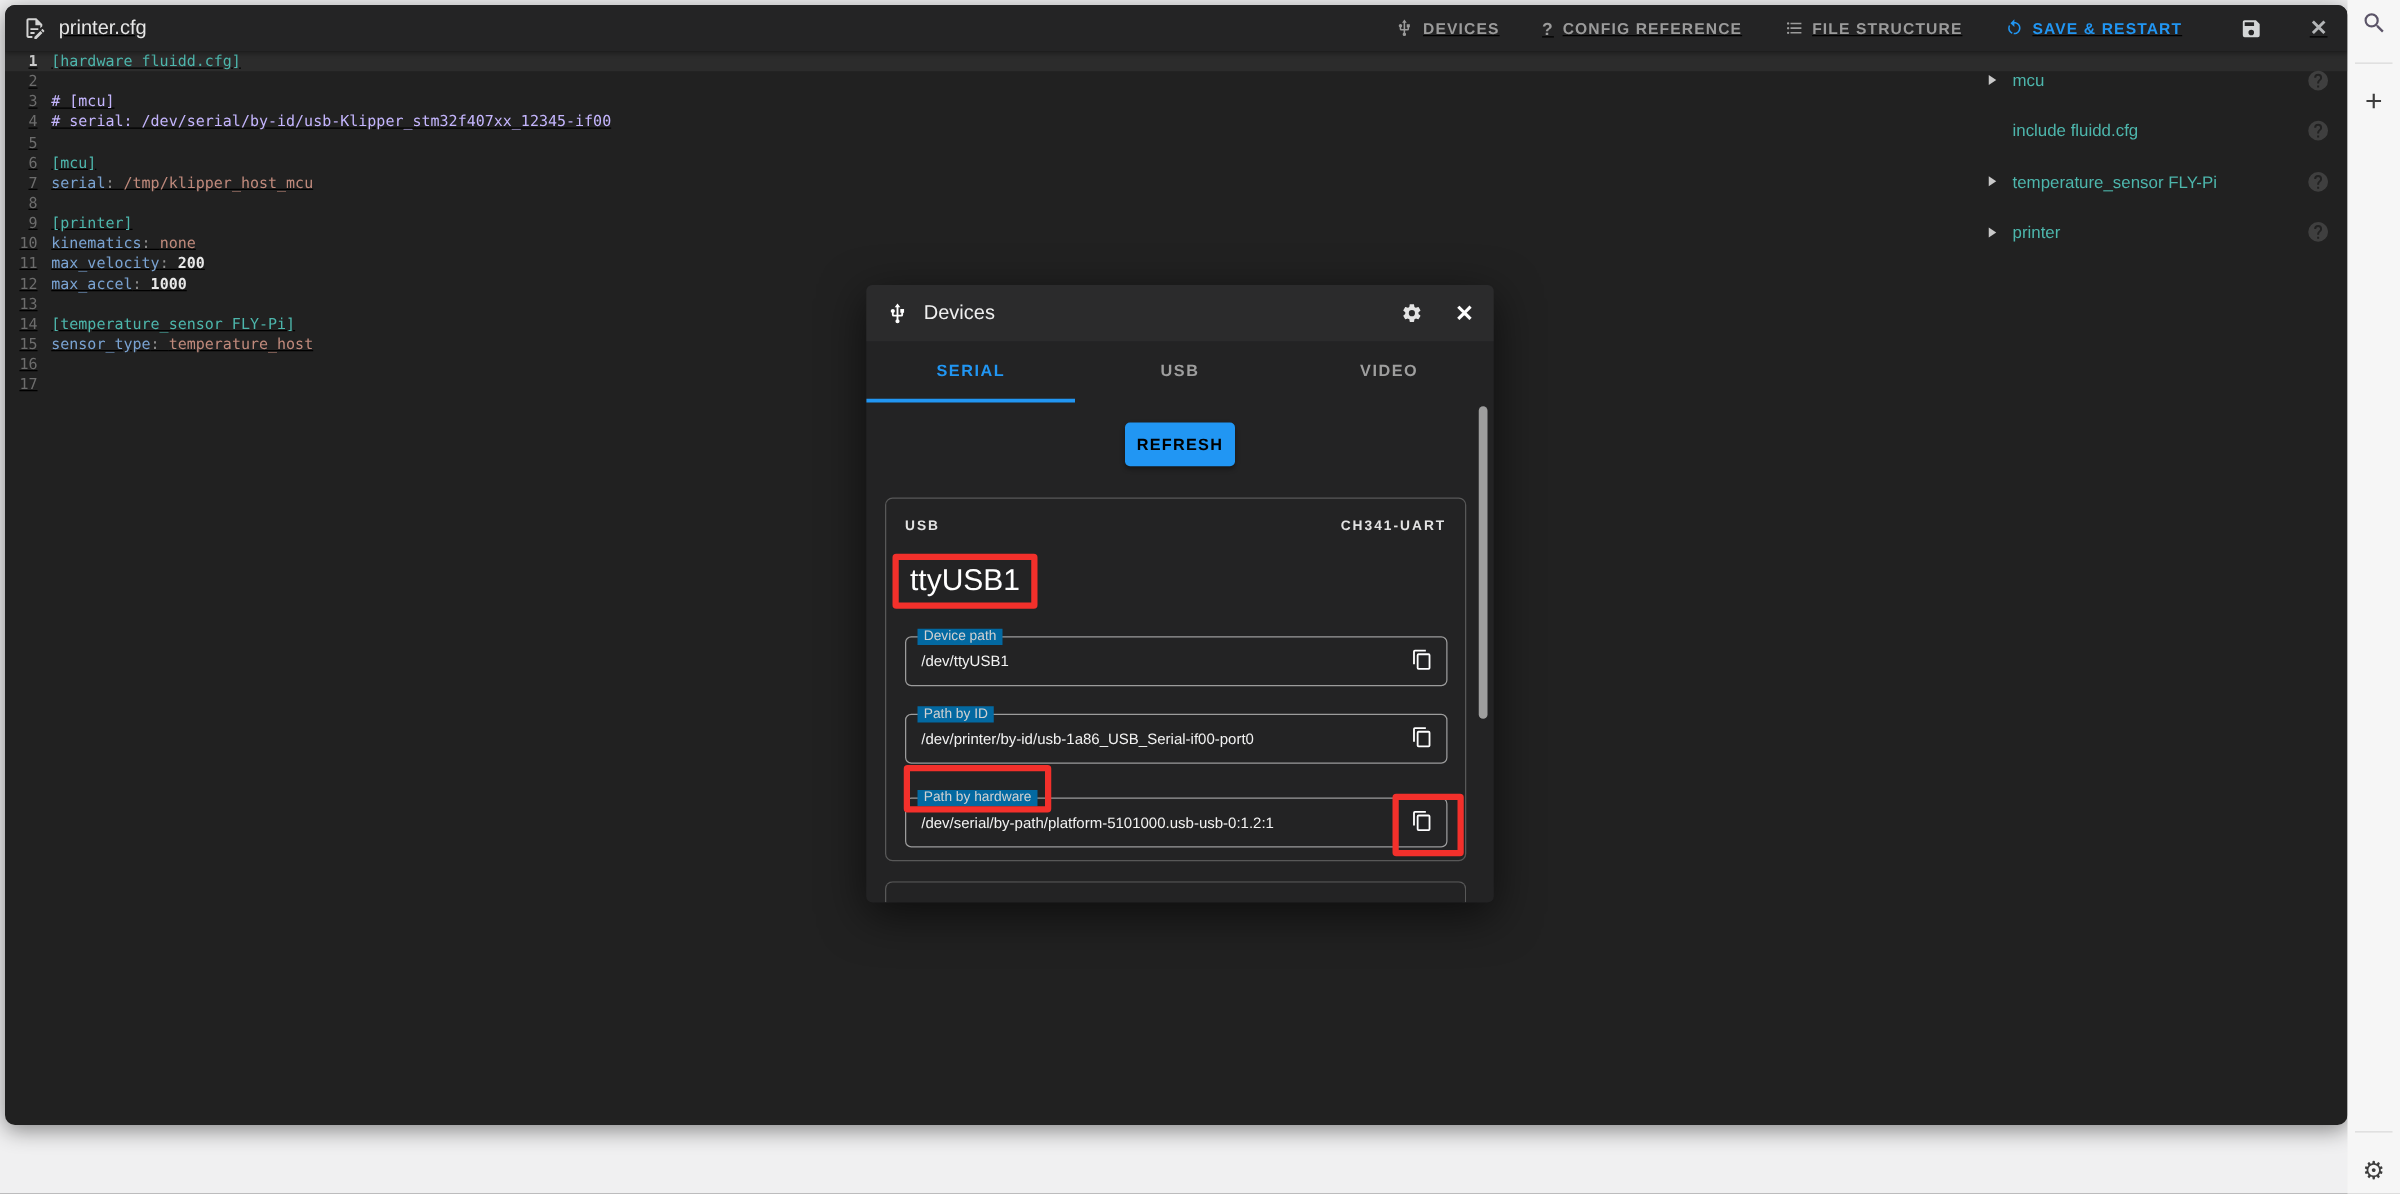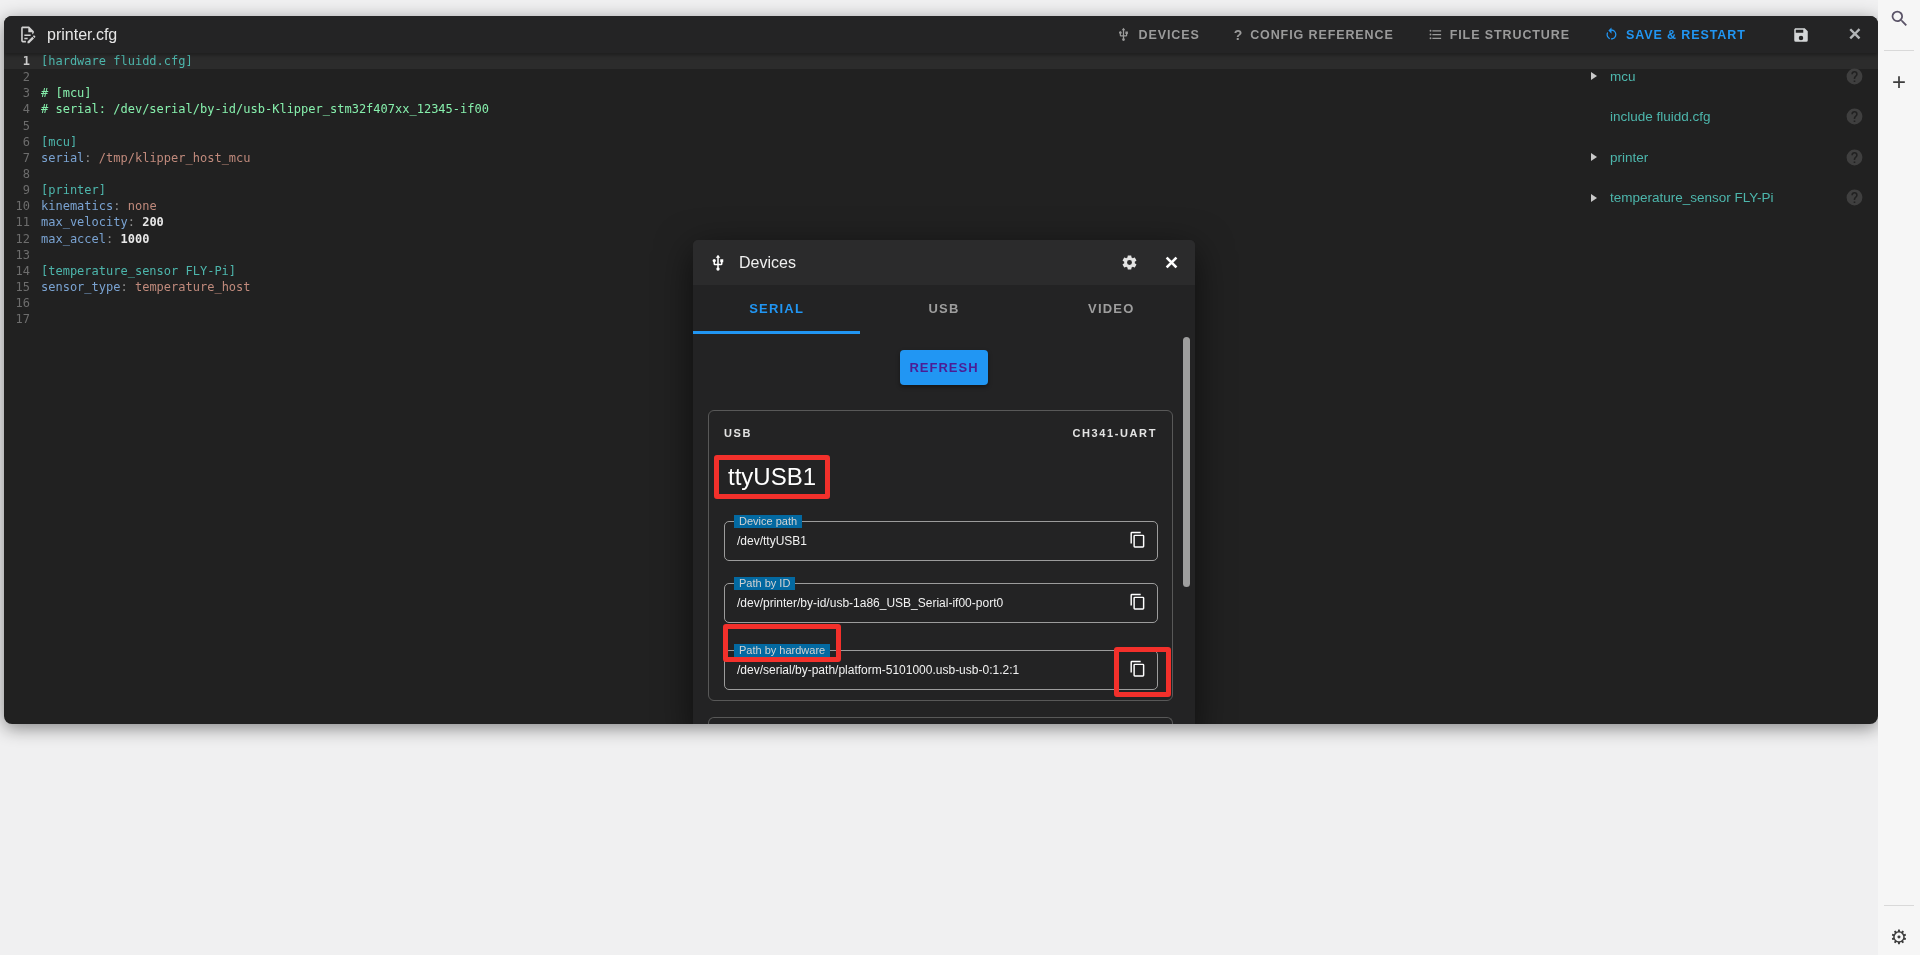--- a/index.html
+++ b/index.html
@@ -18,23 +18,23 @@
     position:absolute; top:0; right:0; width:42px; height:955px;
     background:#f6f6f6; z-index:5;
   }
   .rail .rail-btn { position:absolute; left:0; width:42px; display:flex; justify-content:center; cursor:pointer; }
   .rail .divider { position:absolute; left:6px; width:30px; height:1px; background:#d9d9d9; }
   .rail .plus { font-size:24px; font-weight:300; color:#3d3d3d; line-height:1; }
   .rail .gear-glyph { font-size:20px; color:#3d3d3d; line-height:1; }
 
   
   .overlay {
-    position:absolute; left:4px; top:16px; width:1874px; height:708px;
+    position:absolute; left:4px; top:4px; width:1874px; height:896px;
     background:#212121; border-radius:8px; overflow:hidden;
-    box-shadow:0 4px 18px rgba(0,0,0,.45); z-index:2;
+    box-shadow:0 4px 18px rgba(0,0,0,.45); z-index:2;text-decoration:underline;
   }
 
   
   .topbar {
     position:relative; height:37px; background:#242425;
     display:flex; align-items:center; padding:0 16px 0 14px;
     box-shadow:0 2px 4px rgba(0,0,0,.35); z-index:4;
   }
   .file-title { display:flex; align-items:center; gap:10px; }
   .file-title .t { font-size:16px; color:#e6e6e6; }
@@ -50,21 +50,21 @@
   .icon-btn.close { margin-left:38px; color:#b3b5b7; font-size:17px; font-weight:bold; line-height:1; }
 
   
   .editor { position:relative; font-family:"DejaVu Sans Mono", monospace; font-size:12px; }
   .code-line { display:flex; height:16.15px; line-height:16.15px; white-space:pre; cursor:text; }
   .code-line.active { background:#2c2c2c; }
   .gutter { width:26px; text-align:right; color:#6d6d6d; flex:0 0 26px; }
   .code-line.active .gutter { color:#cccccc; font-weight:bold; }
   .code-text { margin-left:11px; }
   .tok-section { color:var(--teal); }
-  .tok-comment { color:#86efac; }
+  .tok-comment { color:#c4b5fd; }
   .tok-key { color:#7aa3d2; }
   .tok-punct { color:#8f8f8f; }
   .tok-value { color:#c08a7c; }
   .tok-number { color:#e8e8e8; font-weight:bold; }
 
   
   .structure { position:absolute; top:40px; right:14px; width:278px; z-index:3; }
   .structure-row { height:40.5px; display:flex; align-items:center; cursor:pointer; position:relative; }
   .structure-row .arrow {
     width:0; height:0; border-left:6px solid #c9c9c9;
@@ -88,21 +88,21 @@
   .modal-header .m-close { color:#ffffff; font-size:18px; font-weight:bold; cursor:pointer; line-height:1; }
   .tabs { display:flex; height:49px; }
   .tab {
     flex:1; display:flex; align-items:center; justify-content:center; cursor:pointer;
     font-size:13px; font-weight:bold; letter-spacing:1.2px; color:#9e9e9e;
     border-bottom:3px solid transparent;
   }
   .tab.active { color:var(--accent); border-bottom-color:var(--accent); }
   .refresh-row { display:flex; justify-content:center; margin-top:16px; }
   .refresh-btn {
-    background:var(--accent); color:#4c1d95; font-size:13px; font-weight:bold; letter-spacing:1px;
+    background:var(--accent); color:#000000; font-size:13px; font-weight:bold; letter-spacing:1px;
     padding:10px 9px; border:none; border-radius:4px; cursor:pointer;
     box-shadow:0 2px 4px rgba(0,0,0,.4);
   }
   .device-card {
     position:absolute; left:15px; top:170px; width:465px; height:291px;
     border:1px solid #585858; border-radius:6px;
   }
   .bus-row {
     position:absolute; left:15px; right:15px; top:16px;
     display:flex; justify-content:space-between;
@@ -246,30 +246,30 @@
       <div class="structure-row">
         <span class="lbl">include fluidd.cfg</span>
         <span class="help">
           <svg width="19" height="19" viewBox="0 0 24 24">
             <path fill="#3f3f3f" d="M15.07,11.25L14.17,12.17C13.45,12.89 13,13.5 13,15H11V14.5C11,13.39 11.45,12.39 12.17,11.67L13.41,10.41C13.78,10.05 14,9.55 14,9C14,7.89 13.1,7 12,7A2,2 0 0,0 10,9H8A4,4 0 0,1 12,5A4,4 0 0,1 16,9C16,9.88 15.64,10.67 15.07,11.25M13,19H11V17H13M12,2A10,10 0 0,0 2,12A10,10 0 0,0 12,22A10,10 0 0,0 22,12C22,6.47 17.5,2 12,2Z"></path>
           </svg>
         </span>
       </div>
       <div class="structure-row">
         <span class="arrow"></span>
-        <span class="lbl">printer</span>
+        <span class="lbl">temperature_sensor FLY-Pi</span>
         <span class="help">
           <svg width="19" height="19" viewBox="0 0 24 24">
             <path fill="#3f3f3f" d="M15.07,11.25L14.17,12.17C13.45,12.89 13,13.5 13,15H11V14.5C11,13.39 11.45,12.39 12.17,11.67L13.41,10.41C13.78,10.05 14,9.55 14,9C14,7.89 13.1,7 12,7A2,2 0 0,0 10,9H8A4,4 0 0,1 12,5A4,4 0 0,1 16,9C16,9.88 15.64,10.67 15.07,11.25M13,19H11V17H13M12,2A10,10 0 0,0 2,12A10,10 0 0,0 12,22A10,10 0 0,0 22,12C22,6.47 17.5,2 12,2Z"></path>
           </svg>
         </span>
       </div>
       <div class="structure-row">
         <span class="arrow"></span>
-        <span class="lbl">temperature_sensor FLY-Pi</span>
+        <span class="lbl">printer</span>
         <span class="help">
           <svg width="19" height="19" viewBox="0 0 24 24">
             <path fill="#3f3f3f" d="M15.07,11.25L14.17,12.17C13.45,12.89 13,13.5 13,15H11V14.5C11,13.39 11.45,12.39 12.17,11.67L13.41,10.41C13.78,10.05 14,9.55 14,9C14,7.89 13.1,7 12,7A2,2 0 0,0 10,9H8A4,4 0 0,1 12,5A4,4 0 0,1 16,9C16,9.88 15.64,10.67 15.07,11.25M13,19H11V17H13M12,2A10,10 0 0,0 2,12A10,10 0 0,0 12,22A10,10 0 0,0 22,12C22,6.47 17.5,2 12,2Z"></path>
           </svg>
         </span>
       </div>
     </div>
 
   <div class="modal">
     <div class="modal-header">

